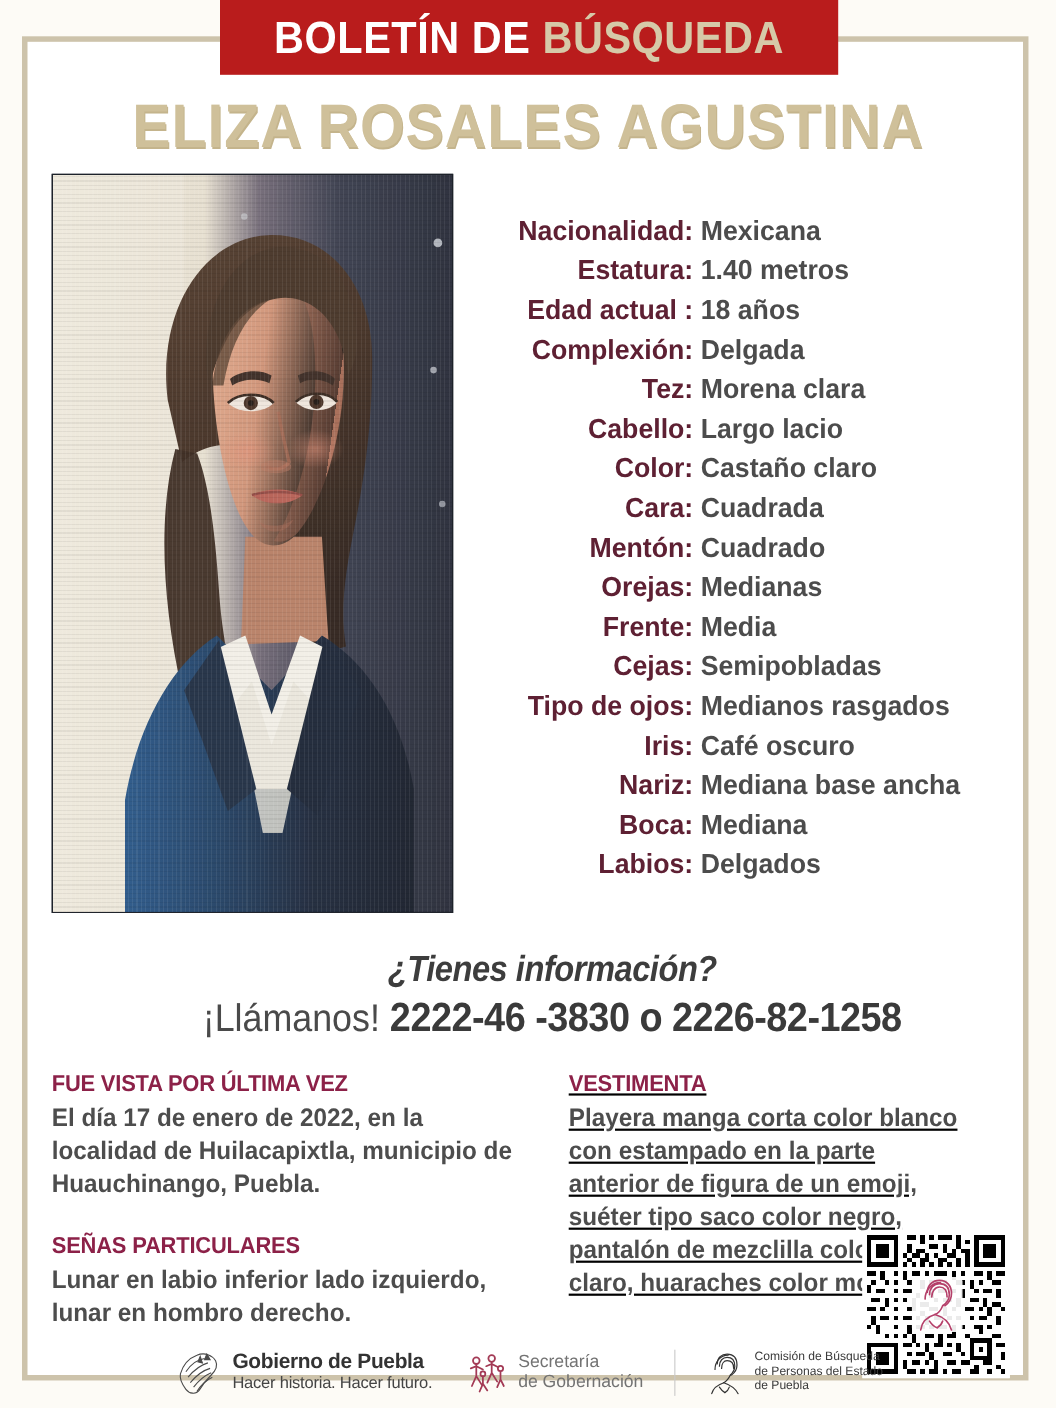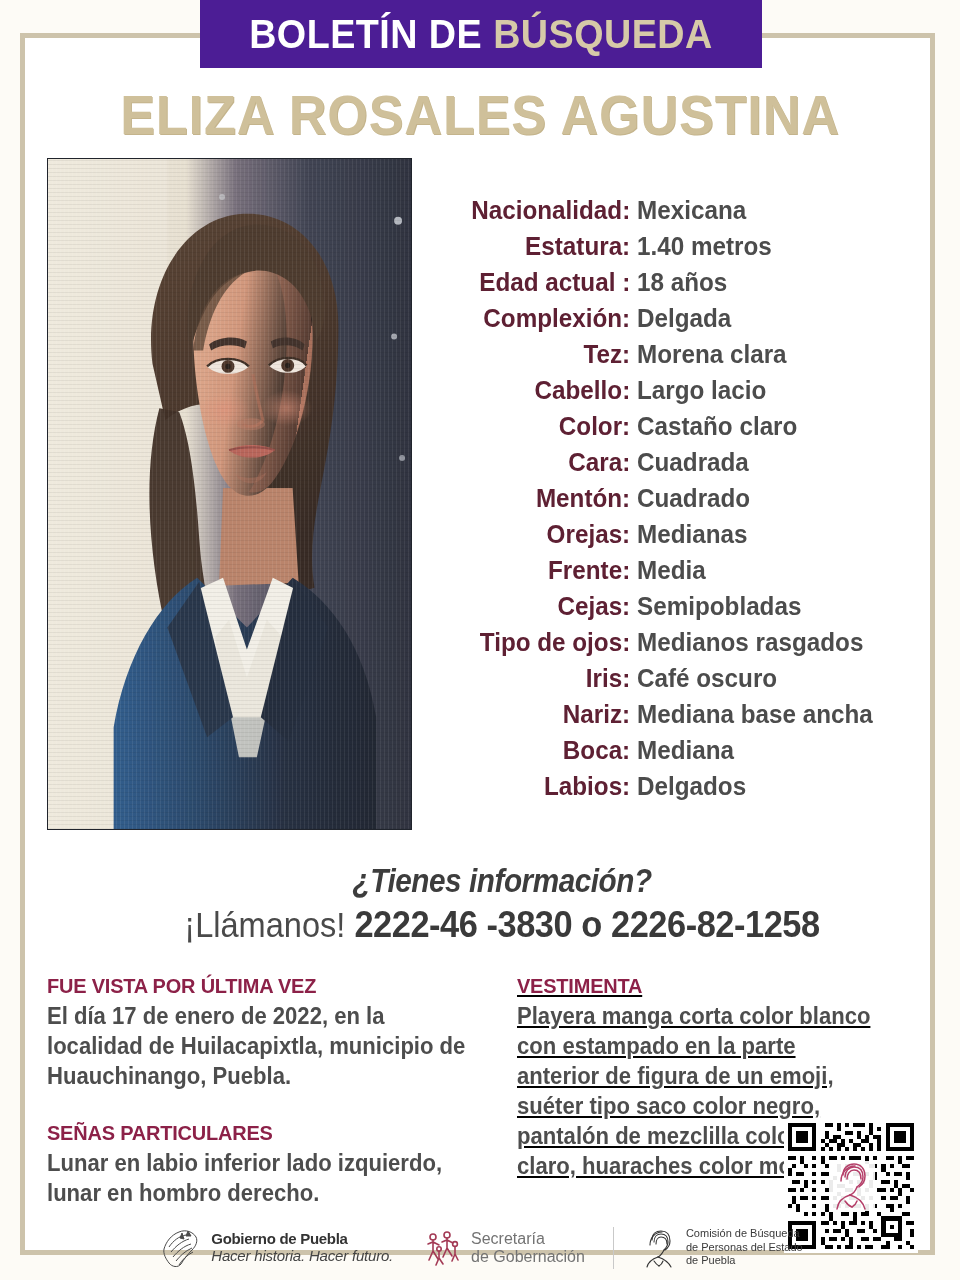--- a/index.html
+++ b/index.html
@@ -32,21 +32,21 @@
     box-sizing: border-box;
   }
 
   
   #banner {
     position: absolute;
     left: 200px;
     top: 0px;
     width: 562px;
     height: 68px;
-    background: #4c1d95;
+    background: #b91c1c;
     display: flex;
     align-items: center;
     justify-content: center;
     z-index: 5;
   }
   #banner .btext {
     font-size: 41px;
     font-weight: bold;
     letter-spacing: 0.5px;
     font-stretch: condensed;
@@ -221,22 +221,22 @@
     height: 65px;
     display: flex;
     align-items: center;
     justify-content: center;
     gap: 28px;
     z-index: 8;
   }
   .logo { display: flex; align-items: center; gap: 8px; }
   .logo .mark { flex: 0 0 auto; }
   .logo .txt { line-height: 1.1; }
-  .gp-name { font-size: 15px; font-weight: bold; color: #333; letter-spacing: -0.3px; }
-  .gp-slogan { font-size: 15px; font-style: italic; color: #444; letter-spacing: -0.2px; }
+  .gp-name { font-size: 19px; font-weight: bold; color: #333; letter-spacing: -0.3px; }
+  .gp-slogan { font-size: 15px; color: #444; letter-spacing: -0.2px; }
   .sg-l1, .sg-l2 { font-size: 16px; color: #737373; }
   .cb-line { font-size: 11px; color: #3a3a3a; line-height: 1.25; }
   .divider {
     width: 1px; height: 42px; background: #c9c9c9;
   }
 </style>
 </head>
 <body>
 
 <div id="poster">

